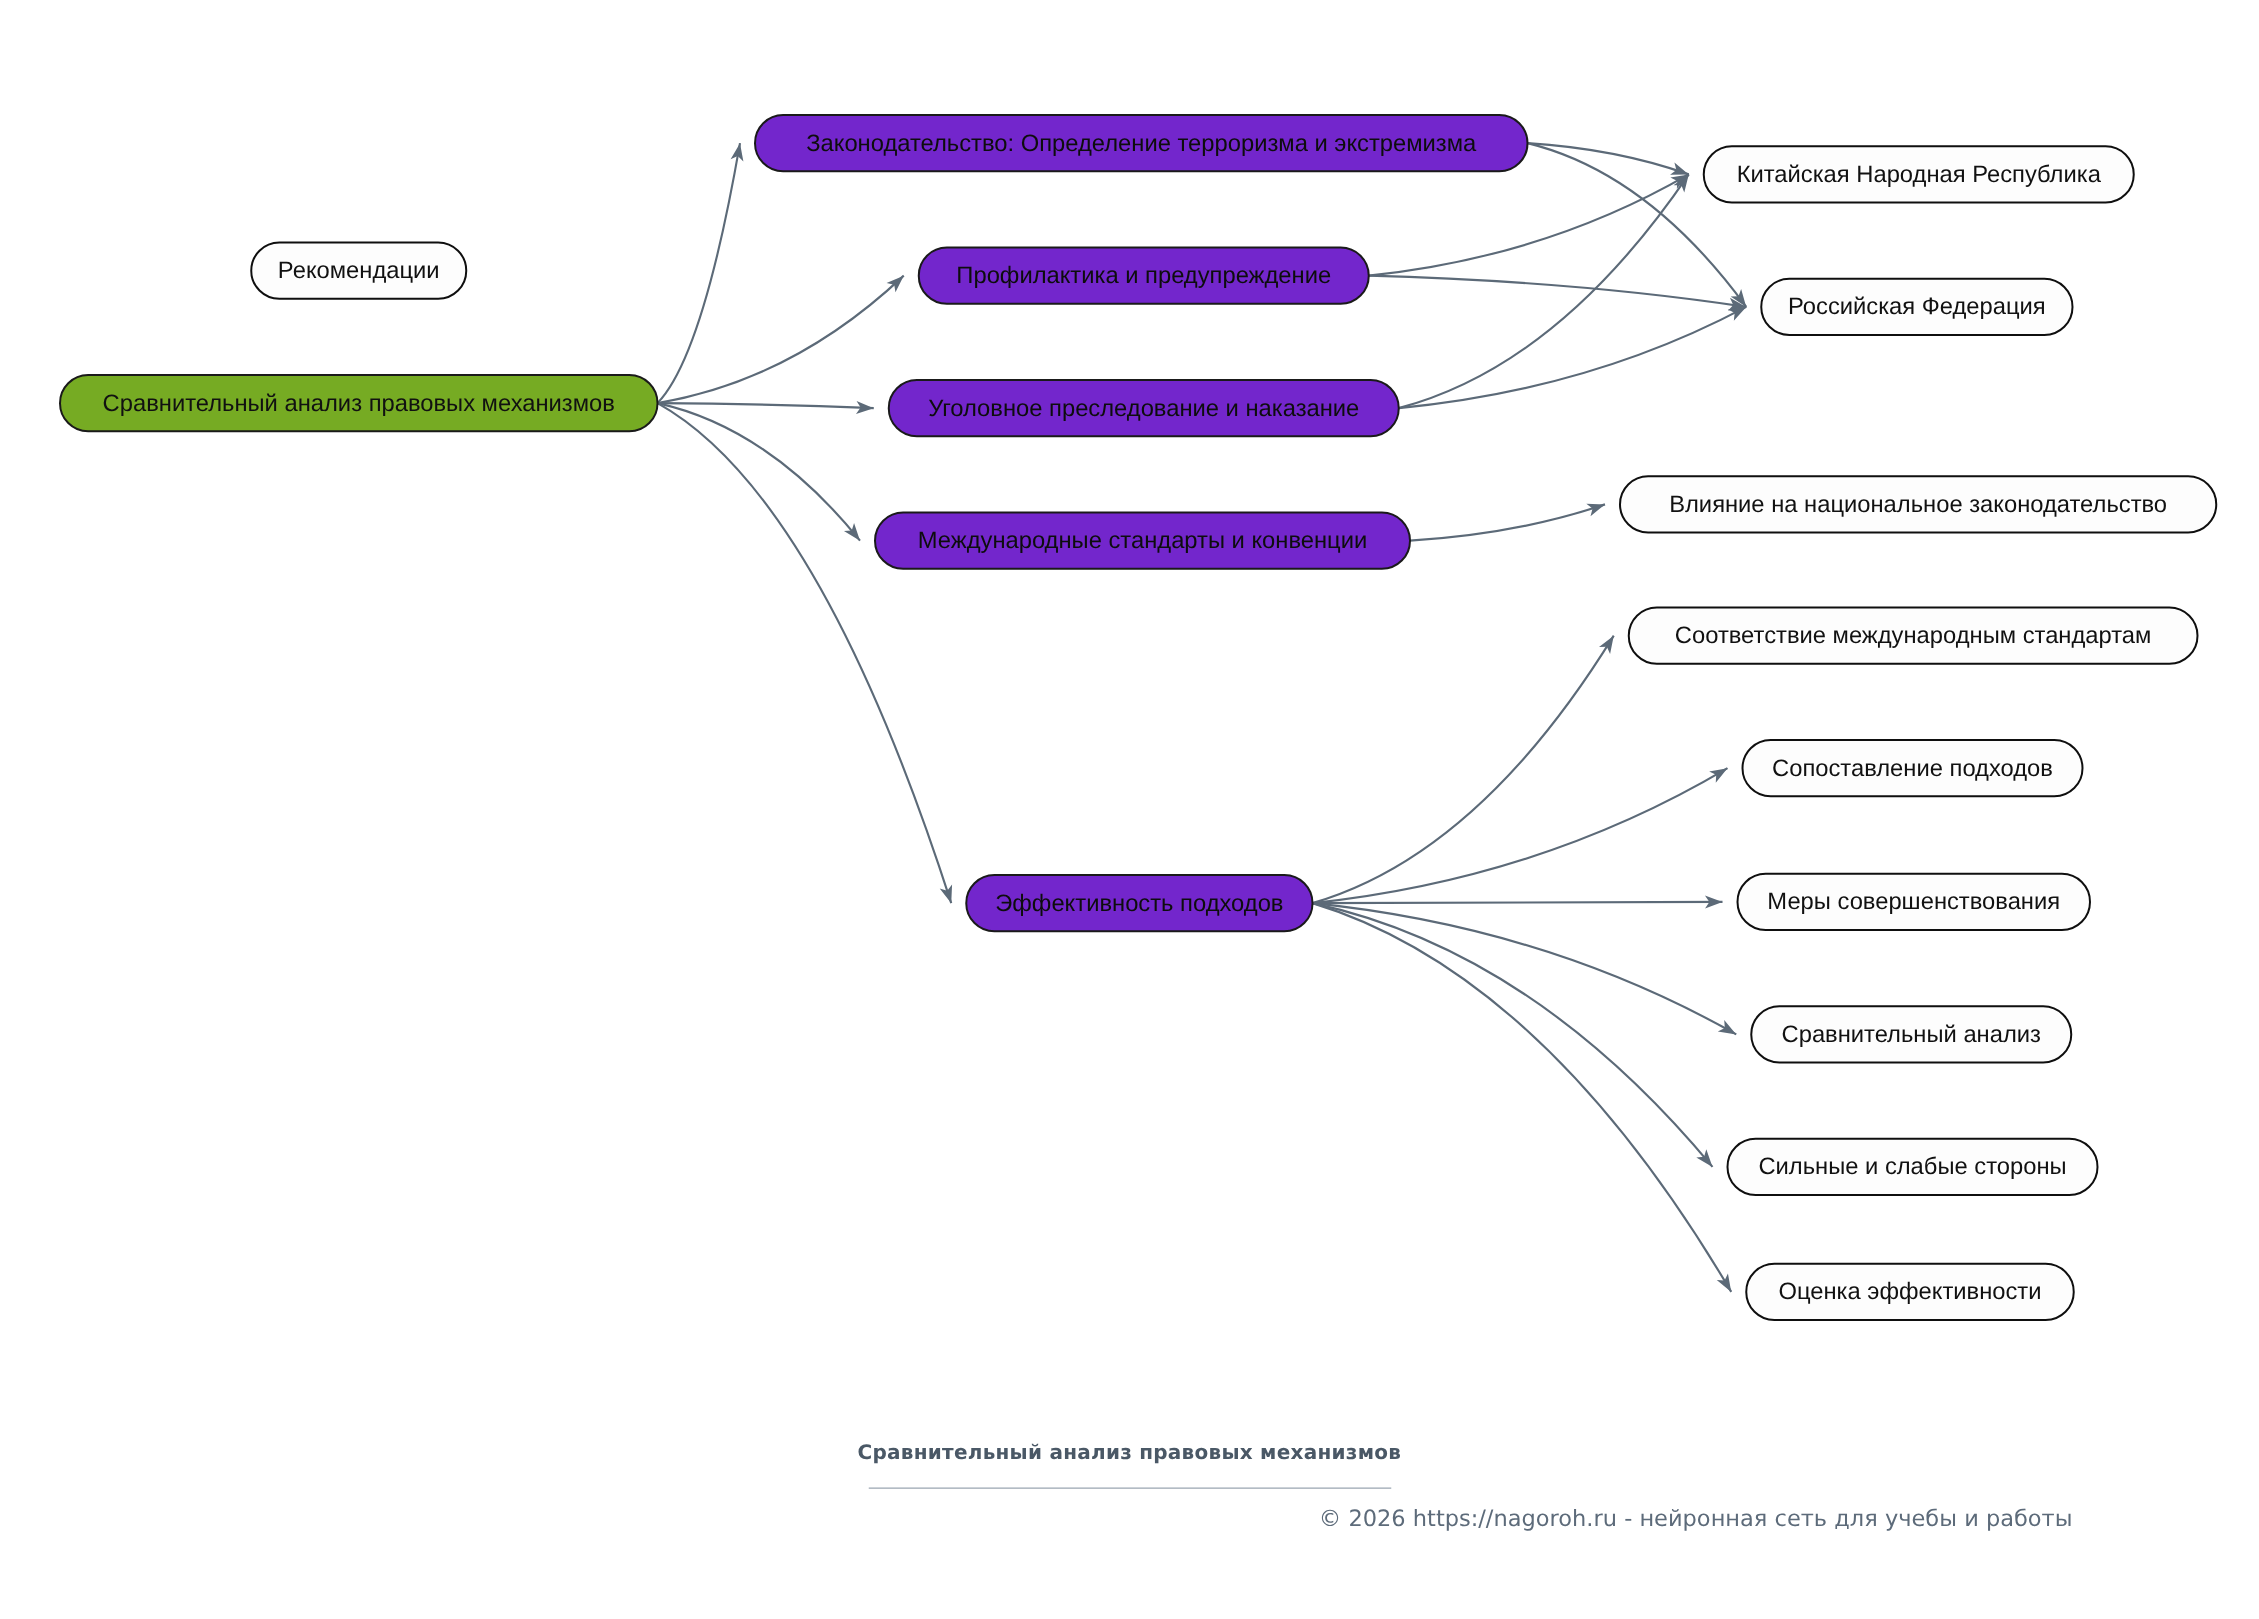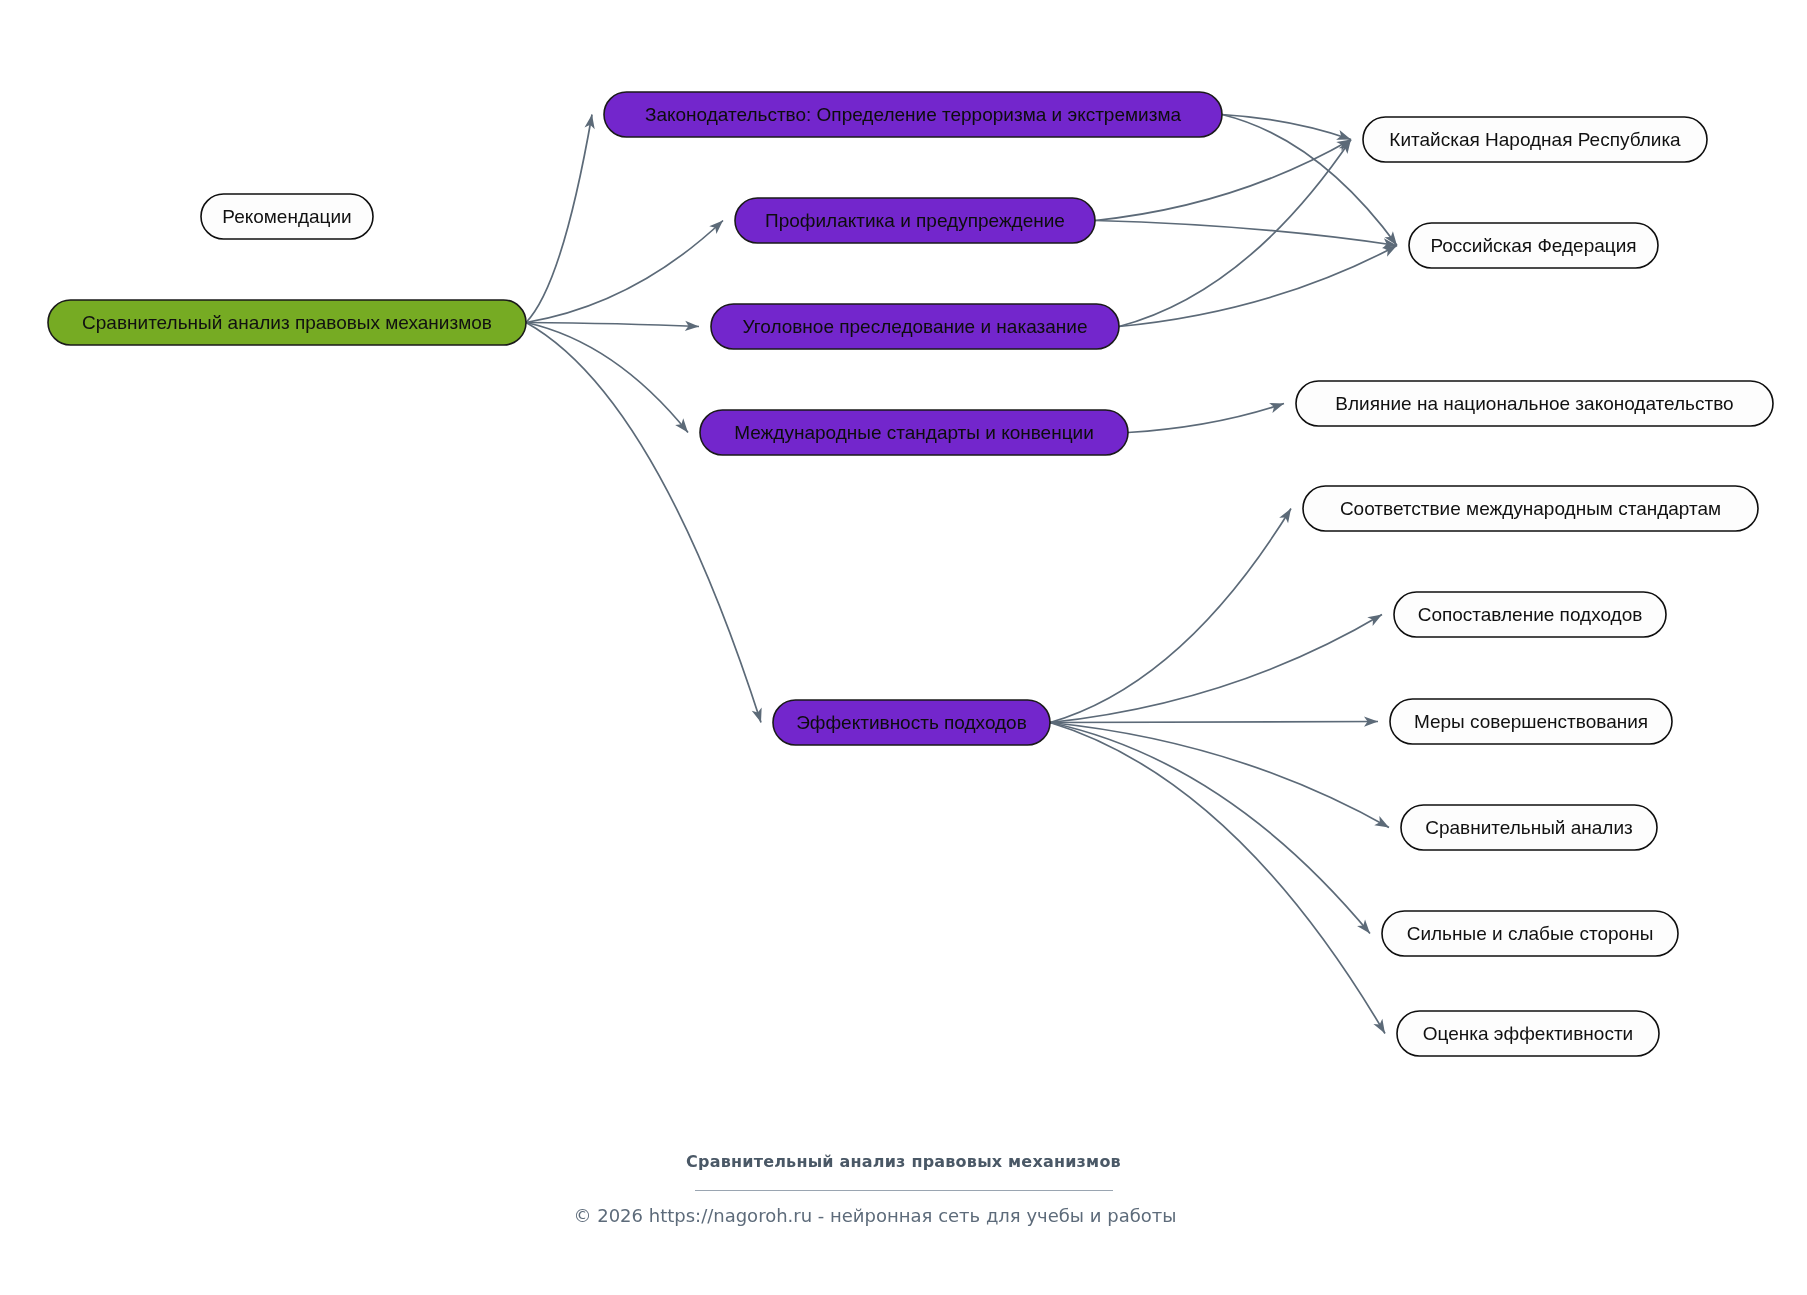--- a/index.html
+++ b/index.html
@@ -73,25 +73,24 @@
     transform: translateX(-50%);
     width: 418px;
     height: 1px;
     background: #9aa5b1;
   }
   .footer-copy {
     position: absolute;
     left: 0;
     top: 1205px;
     width: 1658px;
-    text-align: center;
+    text-align: right;
     font-family: "DejaVu Sans", sans-serif;
     font-size: 18px;
     color: #5d6b7a;
-    margin-left: 46px;
   }
 </style>
 </head>
 <body>
 
 <div id="stage">
   <svg id="graph" viewBox="0 0 1807 1295" xmlns="http://www.w3.org/2000/svg">
     <g id="edges-layer">
         <g>
           <path class="edge-path" d="M 526 322.5 Q 562.3 285.06 592 114.5"></path>

